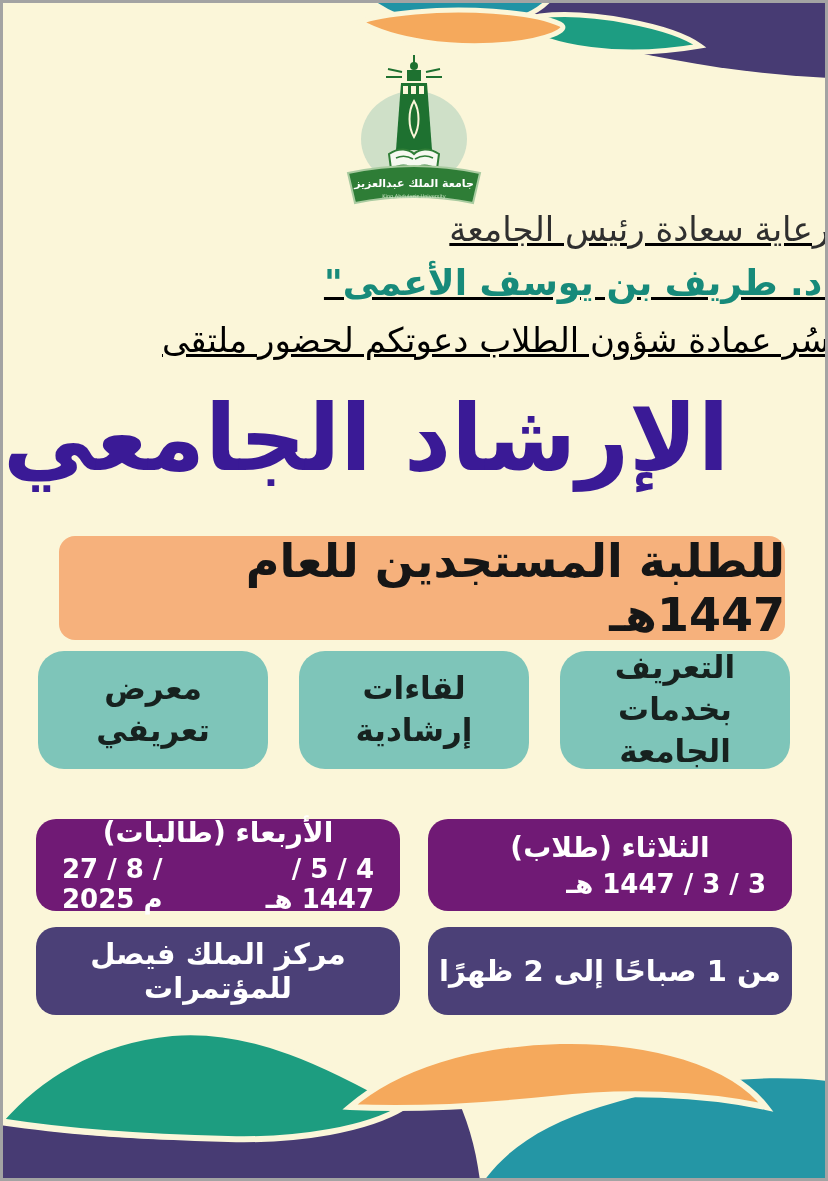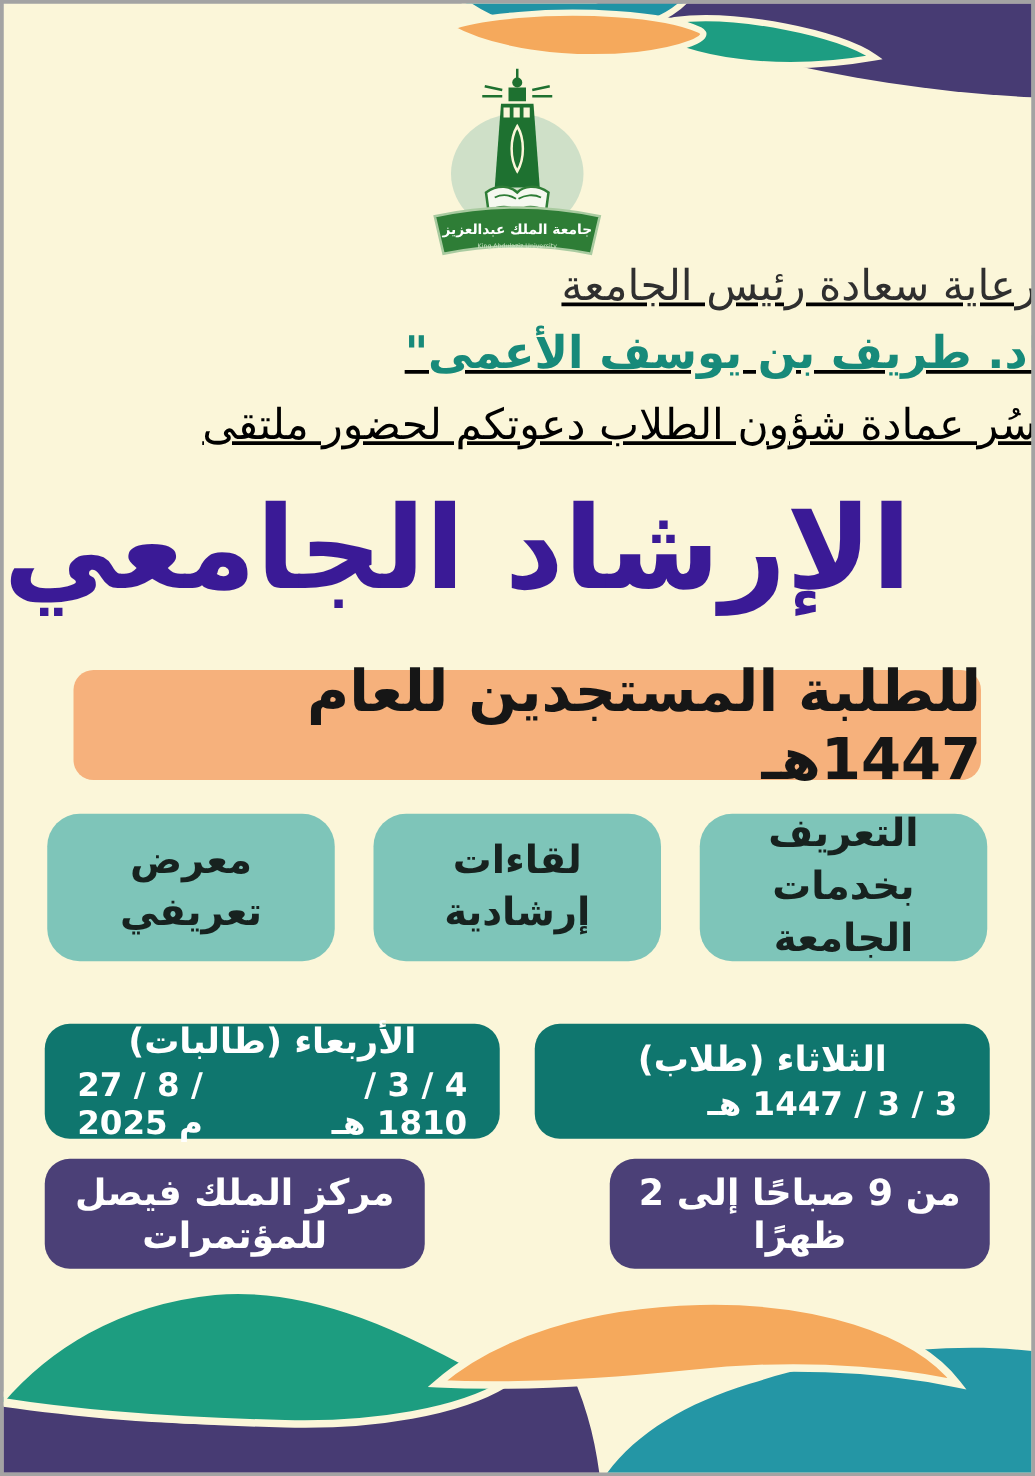--- a/index.html
+++ b/index.html
@@ -17,42 +17,42 @@
           width:172px; height:152px; }
 
   .intro { position:absolute; top:206px; left:16px; width:100%; text-align:right;text-decoration:underline; }
   .intro-line1 { font-size:34px; color:#2f2f2f; margin-bottom:13px; font-weight:500; }
   .intro-name  { font-size:36px; color:#178a7a; font-weight:700; margin-bottom:17px; }
   .intro-line3 { font-size:34px; color:#000000; font-weight:500; }
 
   .event-title { position:absolute; top:382px; left:0; width:100%;
     text-align:left; font-size:92px; font-weight:800; color:#3a1a96; }
 
-  .audience-banner { position:absolute; top:533px; left:56px; right:40px; height:88px;
+  .audience-banner { position:absolute; top:533px; left:56px; right:40px; height:104px;
     background:#f6b17c; border-radius:16px; display:flex; align-items:center;
     justify-content:center; font-size:46px; font-weight:800; color:#161616; }
 
   .features { position:absolute; top:648px; left:35px; right:35px;
     display:flex; justify-content:space-between; }
   .feature-card { width:230px; height:118px; background:#7ec5b9; border-radius:26px;
     display:flex; align-items:center; justify-content:center; text-align:center;
     font-size:31px; font-weight:700; color:#17221f; line-height:1.35; padding:0 16px; }
 
   .schedule { position:absolute; top:816px; left:33px; right:33px;
     display:flex; justify-content:space-between; }
-  .schedule-card { width:364px; height:92px; background:#0f766e; border-radius:20px;
+  .schedule-card { width:364px; height:92px; background:#701a75; border-radius:20px;
     color:#ffffff; display:flex; flex-direction:column; justify-content:center;
     padding:0 26px; }
   .schedule-day { text-align:center; font-size:28px; font-weight:600; }
   .schedule-dates { display:flex; justify-content:space-between; align-items:baseline;
     font-size:26px; font-weight:600; margin-top:5px; }
 
   .details { position:absolute; top:924px; left:33px; right:33px;
     display:flex; justify-content:space-between; }
-  .detail-card { width:304px; height:88px; background:#4b4077; border-radius:20px;
+  .detail-card { width:364px; height:88px; background:#4b4077; border-radius:20px;
     color:#ffffff; display:flex; align-items:center; justify-content:center;
     font-size:29px; font-weight:600; text-align:center; }
 </style>
 </head>
 <body>
 
 <div class="page">
 
   <svg class="top-waves" viewBox="0 0 828 200" aria-hidden="true">
     <path d="M472,0 L828,0 L828,78 C745,74 660,60 585,40 C540,28 502,15 472,0 Z" fill="#473b73"></path>
@@ -105,28 +105,28 @@
   <div class="schedule">
     <div class="schedule-card">
       <div class="schedule-day">الثلاثاء (طلاب)</div>
       <div class="schedule-dates">
         <span dir="rtl">3 / 3 / 1447 هـ</span>
       </div>
     </div>
     <div class="schedule-card">
       <div class="schedule-day">الأربعاء (طالبات)</div>
       <div class="schedule-dates">
-        <span dir="rtl">4 / 3 / 1810 هـ</span>
+        <span dir="rtl">4 / 5 / 1447 هـ</span>
         <span dir="ltr">27 / 8 / 2025 م</span>
       </div>
     </div>
   </div>
 
   <div class="details">
-    <div class="detail-card">من 9 صباحًا إلى 2 ظهرًا</div>
+    <div class="detail-card">من 1 صباحًا إلى 2 ظهرًا</div>
     <div class="detail-card">مركز الملك فيصل للمؤتمرات</div>
   </div>
 
   <svg class="bottom-waves" viewBox="0 0 828 168" aria-hidden="true">
     <path d="M0,112 C70,122 160,130 250,126 C330,122 400,104 452,74 C468,106 476,136 480,168 L0,168 Z" fill="#473b73"></path>
     <path d="M828,68 C756,60 676,70 600,94 C548,110 508,134 484,168 L828,168 Z" fill="#2496a5"></path>
     <path d="M0,108 C36,66 92,28 172,20 C252,13 330,52 404,94 C368,116 300,128 228,126 C148,124 62,118 0,108 Z" fill="#1d9d80" stroke="#fbf6d9" stroke-width="6"></path>
     <path d="M350,94 C396,54 472,30 560,28 C650,26 732,50 766,94 C700,80 622,78 552,86 C484,93 410,97 350,94 Z" fill="#f5a95c" stroke="#fbf6d9" stroke-width="6"></path>
   </svg>
 

